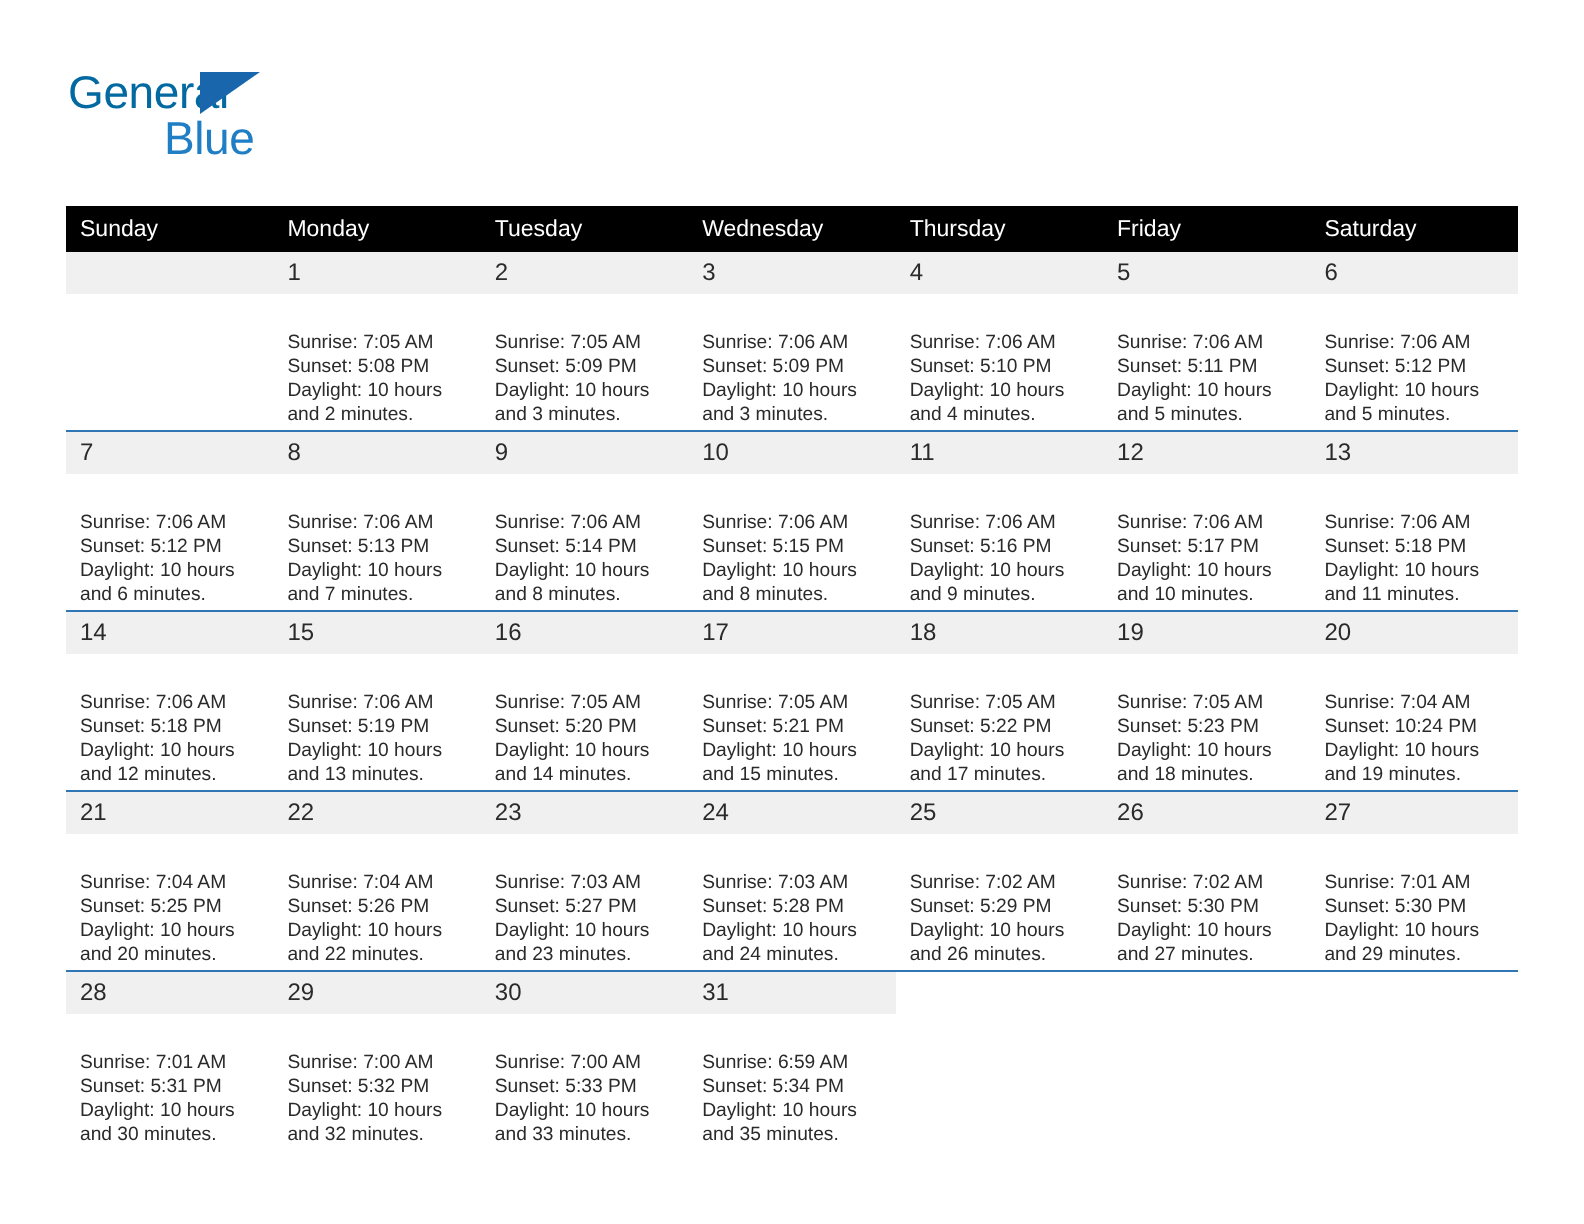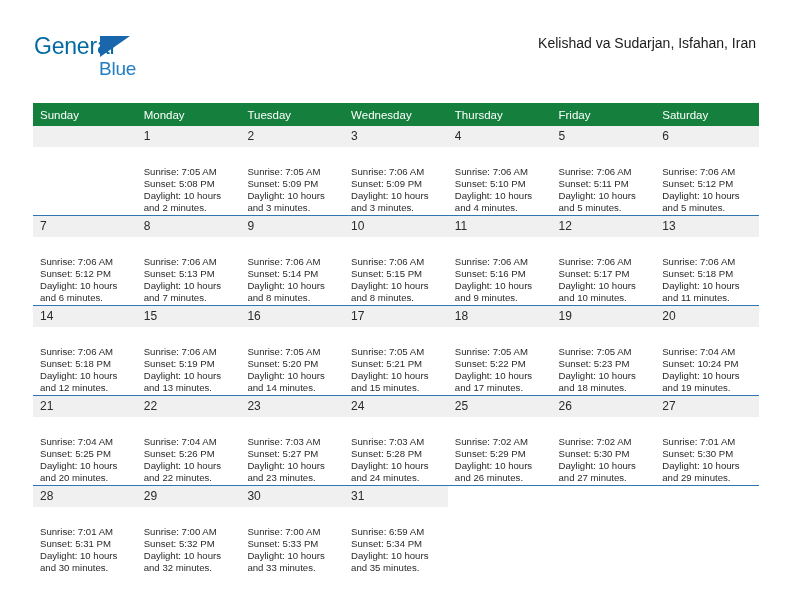--- a/index.html
+++ b/index.html
@@ -41,23 +41,23 @@
     left: 0;
     top: 0;
     font-size: 23px;
     line-height: 26px;
     color: #0369a1;
     letter-spacing: -0.2px;
     font-family: "Liberation Sans", sans-serif;
   }
   .brand-blue {
     position: absolute;
-    left: 65px;
+    left: 48px;
     top: 23px;
-    font-size: 19px;
+    font-size: 23px;
     line-height: 26px;
     color: #1f7ec4;
     letter-spacing: -0.2px;
     font-family: "Liberation Sans", sans-serif;
   }
   .brand-flag {
     position: absolute;
     left: 66px;
     top: 3px;
     width: 0;
@@ -93,21 +93,21 @@
     position: absolute;
     left: 33px;
     top: 103px;
     width: 726px;
     border-collapse: collapse;
     table-layout: fixed;
   }
   .calendar col { width: 103.714px; }
 
   thead th {
-    background: #15803d;
+    background: #000000;
     color: #ffffff;
     font-size: 11.5px;
     font-weight: normal;
     text-align: left;
     padding: 5px 0 5px 7px;
     height: 13px;
     font-family: "Liberation Sans", sans-serif;
     border: none;
   }
 
@@ -150,21 +150,20 @@
 
   <div class="top">
 
     <div class="brand">
       <span class="brand-general">General</span>
       <span class="brand-flag"></span>
       <span class="brand-blue">Blue</span>
     </div>
 
     <div class="title-block">
-      <div class="cal-subtitle">Kelishad va Sudarjan, Isfahan, Iran</div>
     </div>
 
   </div>
 
   <table class="calendar">
     <colgroup>
       <col>
         <col>
         <col>
         <col>

